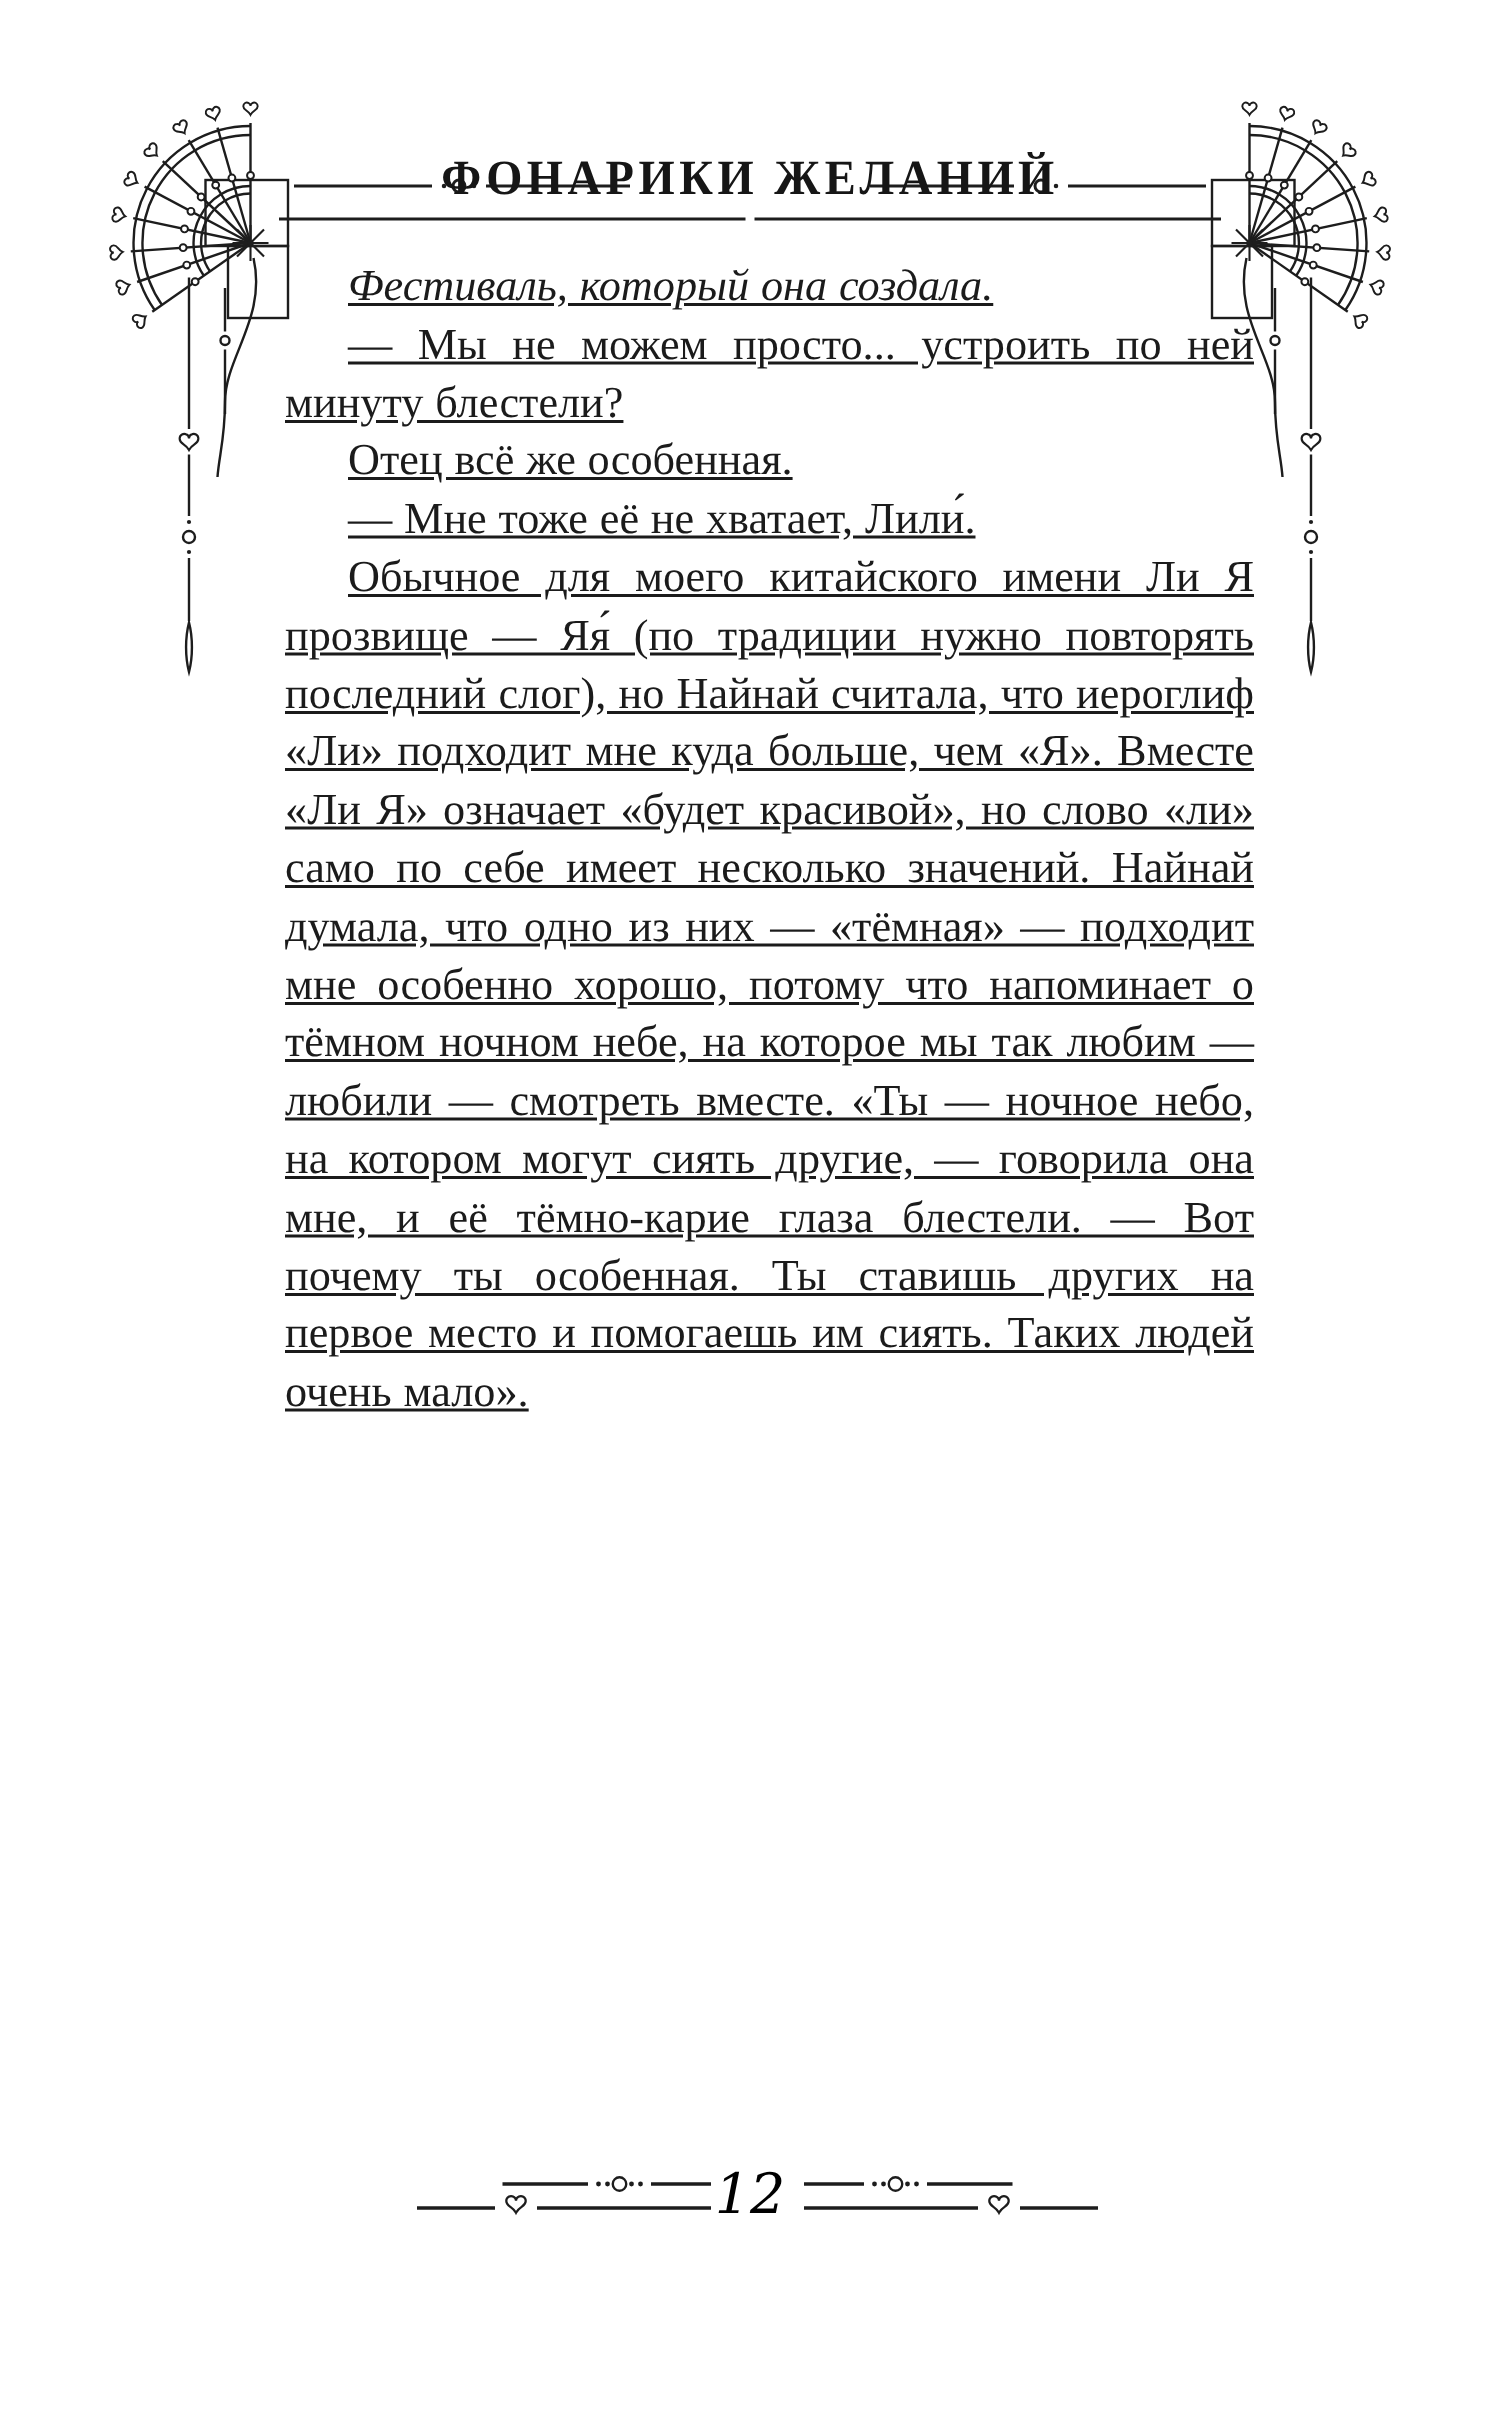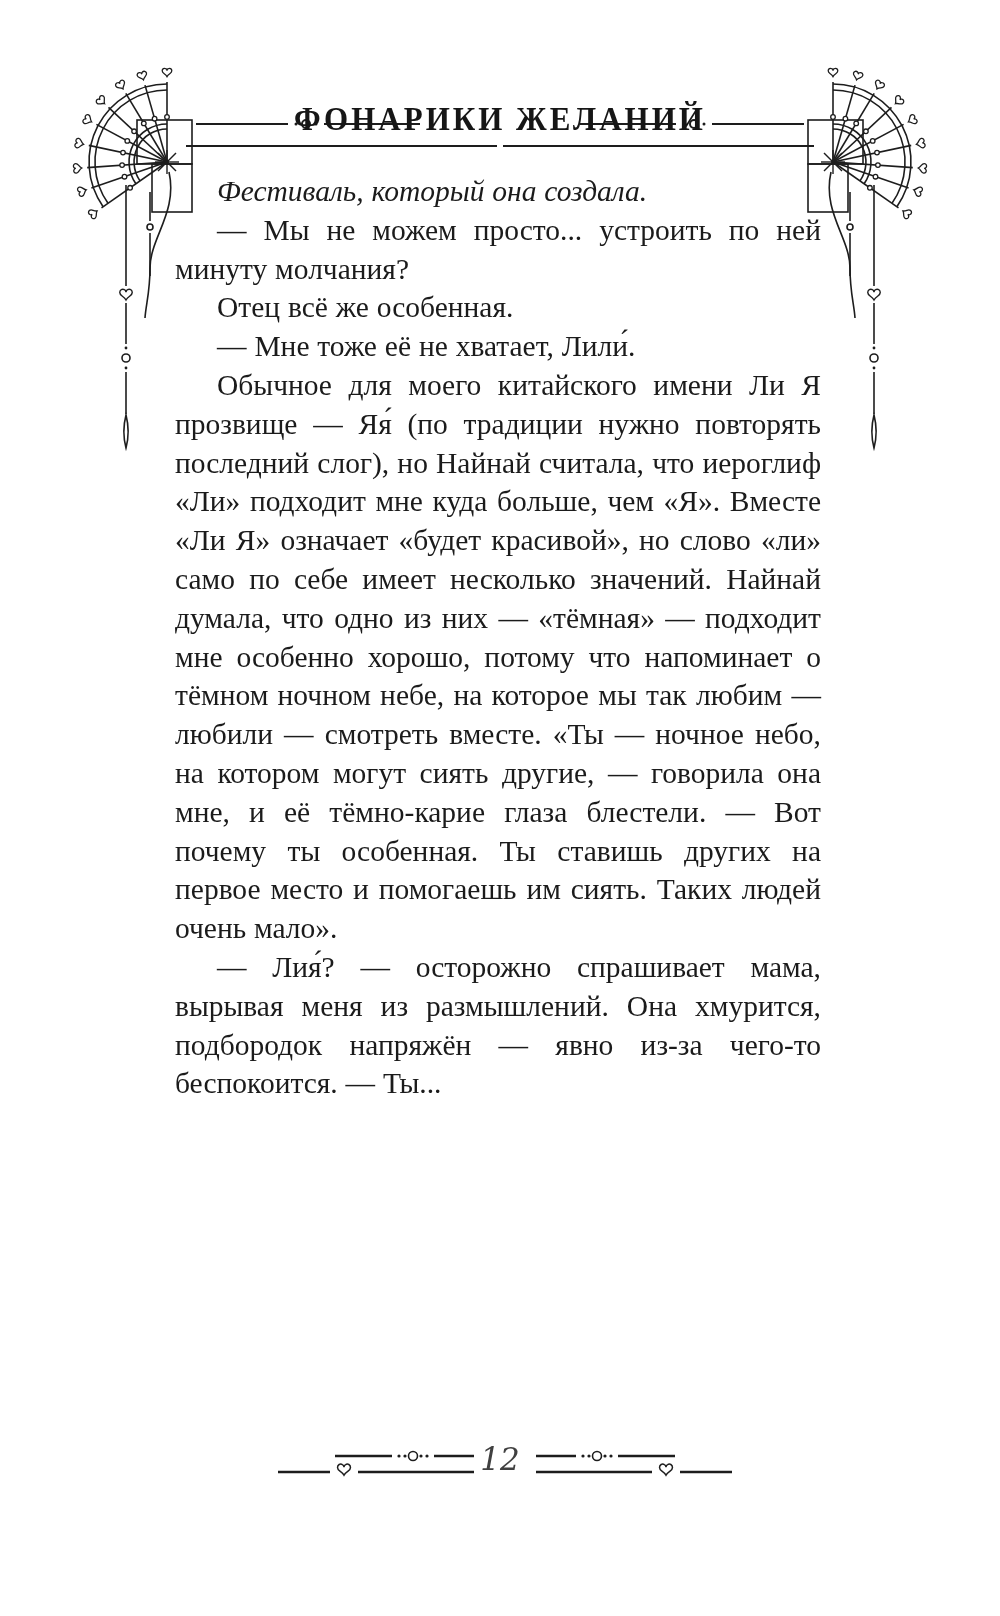--- a/index.html
+++ b/index.html
@@ -19,38 +19,39 @@
     text-align:center;
     font-family:"Liberation Serif", serif;
     font-weight:700;
     font-size:31px;
     letter-spacing:3px;
     color:#161616;
     transform:scaleY(1.06);
   }
   .page-text{
     position:absolute;
-    left:175px;width:646px;top:172px;
+    left:190px;width:646px;top:172px;
     font-size:29.5px;
     line-height:38.8px;
     text-align:justify;
     hyphens:auto;
     -webkit-hyphens:auto;
     word-spacing:0.5px;
     color:#1b1b1b;
+    text-decoration:underline;
   }
   .page-text p{margin:0;text-indent:42px;}
   .page-text p.lead-italic{font-style:italic;}
   .page-number{
     position:absolute;left:0;right:0;top:1441px;
     text-align:center;
     font-family:"DejaVu Serif", serif;
     font-style:italic;
-    font-size:31px;
-    color:#404040;
+    font-size:37px;
+    color:#000000;
   }
 </style>
 </head>
 <body>
 
 <div class="page">
 
   <svg class="top-ornament" viewBox="0 0 1000 470" xmlns="http://www.w3.org/2000/svg">
     <defs>
       <path id="h" d="M0,4.6 C-1.6,1.4 -4.8,1.6 -4.8,-1.2 C-4.8,-3.2 -2.8,-4.2 -1.2,-3.3 C-0.4,-2.9 0,-2.1 0,-1.3 C0,-2.1 0.4,-2.9 1.2,-3.3 C2.8,-4.2 4.8,-3.2 4.8,-1.2 C4.8,1.6 1.6,1.4 0,4.6 Z"></path>
@@ -135,25 +136,24 @@
     </g>
     <g>
       <use href="#fanGroup" transform="translate(1000,0) scale(-1,1)"></use>
     </g>
   </svg>
 
   <div class="chapter-title">ФОНАРИКИ ЖЕЛАНИЙ</div>
 
   <div class="page-text">
     <p class="lead-italic">Фестиваль, который она создала.</p>
-    <p>— Мы не можем просто... устроить по ней минуту молчания?</p>
+    <p>— Мы не можем просто... устроить по ней минуту блестели?</p>
     <p>Отец всё же особенная.</p>
     <p>— Мне тоже её не хватает, Лили́.</p>
     <p>Обычное для моего китайского имени Ли Я прозвище — Яя́ (по традиции нужно повторять последний слог), но Найнай считала, что иероглиф «Ли» подходит мне куда больше, чем «Я». Вместе «Ли Я» означает «будет красивой», но слово «ли» само по себе имеет несколько значений. Найнай думала, что одно из них — «тёмная» — подходит мне особенно хорошо, потому что напоминает о тёмном ночном небе, на которое мы так любим — любили — смотреть вместе. «Ты — ночное небо, на котором могут сиять другие, — говорила она мне, и её тёмно-карие глаза блестели. — Вот почему ты особенная. Ты ставишь других на первое место и помогаешь им сиять. Таких людей очень мало».</p>
-    <p>— Лия́? — осторожно спрашивает мама, вырывая меня из размышлений. Она хмурится, подбородок напряжён — явно из-за чего-то беспокоится. — Ты...</p>
   </div>
 
   <svg class="footer-ornament" viewBox="0 0 1000 70" xmlns="http://www.w3.org/2000/svg">
     <defs>
       <g id="footGroup" stroke="#1d1d1d" stroke-width="2.4" fill="none">
         <path d="M335,26 H392"></path>
         <circle cx="399" cy="26" r="1.6" fill="#1d1d1d" stroke="none"></circle>
         <circle cx="405" cy="26" r="1.6" fill="#1d1d1d" stroke="none"></circle>
         <circle cx="413" cy="26" r="4.5" stroke-width="1.6"></circle>
         <circle cx="421" cy="26" r="1.6" fill="#1d1d1d" stroke="none"></circle>

